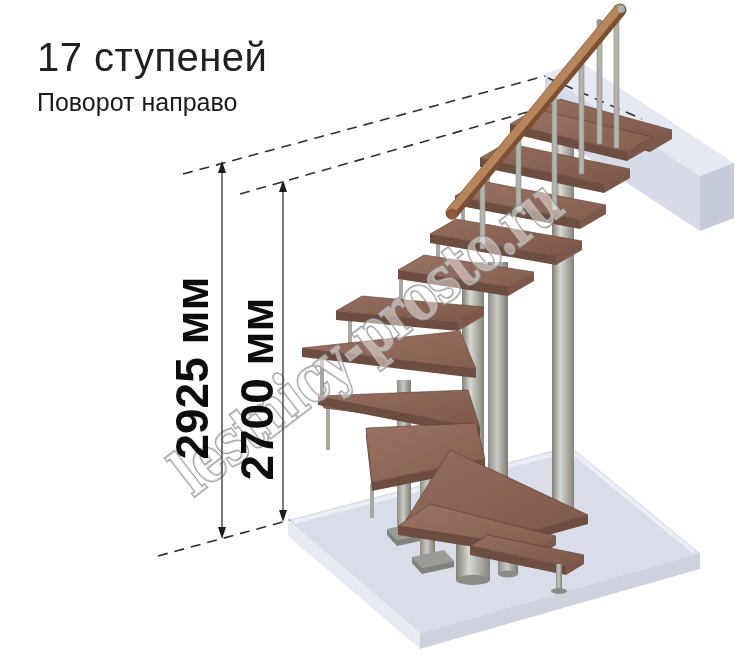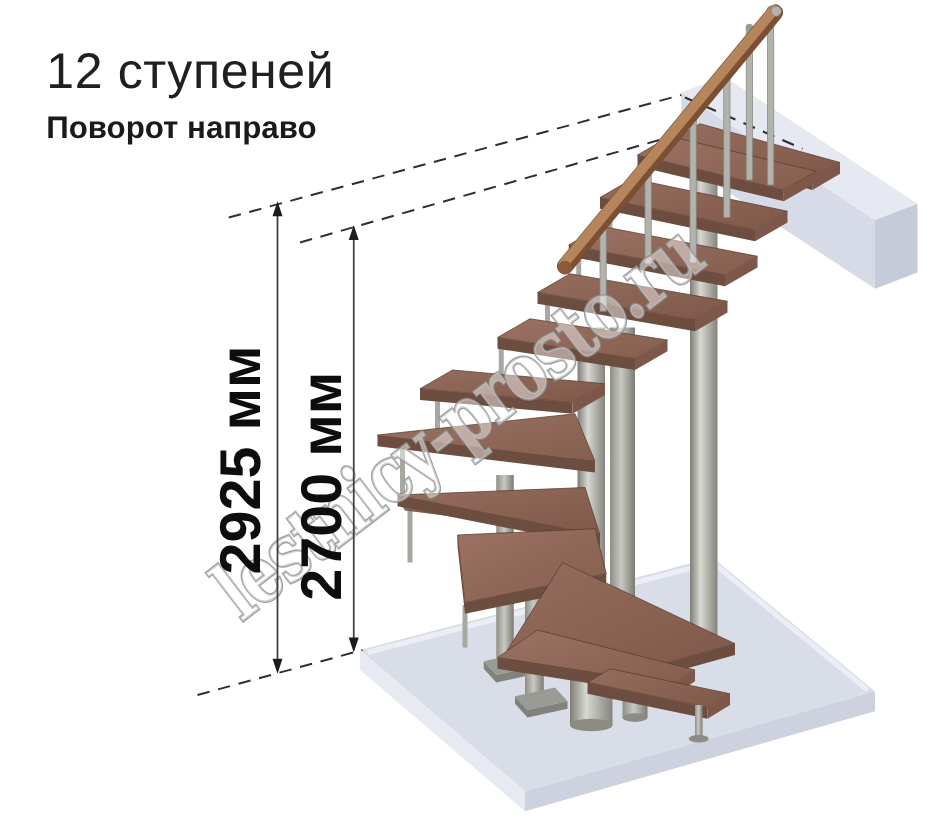--- a/index.html
+++ b/index.html
@@ -5,38 +5,38 @@
   html,body{margin:0;padding:0;background:#ffffff;}
   .canvas{
     position:relative;width:743px;height:655px;background:#ffffff;
     font-family:"Liberation Sans",sans-serif;overflow:hidden;
   }
   .title{
     position:absolute;left:37px;top:36px;font-size:40px;line-height:1.05;
     color:#202020;letter-spacing:0.5px;
   }
   .subtitle{
-    position:absolute;left:37px;top:88px;font-size:25px;color:#1a1a1a;font-weight:bold;
+    position:absolute;left:37px;top:88px;font-size:25px;color:#1a1a1a;
   }
   svg{position:absolute;left:0;top:0;}
   .dimlabel{
     font-family:"Liberation Sans",sans-serif;font-weight:bold;font-size:46px;fill:#0d0d0d;
   }
   .wm{
     font-family:"DejaVu Serif",serif;font-weight:bold;
     fill:rgba(255,255,255,0.52);stroke:#8f8f8f;stroke-width:2.2px;
     paint-order:stroke;letter-spacing:-2px;
   }
 </style>
 </head>
 <body>
 
 <div class="canvas">
 
-  <div class="title">12 ступеней</div>
+  <div class="title">17 ступеней</div>
   <div class="subtitle">Поворот направо</div>
 
   <svg width="743" height="655" viewBox="0 0 743 655">
     <defs>
       <linearGradient id="metalV" x1="0" y1="0" x2="1" y2="0">
         <stop offset="0" stop-color="#7e7e76"></stop>
           <stop offset="0.38" stop-color="#d8d8d2"></stop>
           <stop offset="1" stop-color="#84847c"></stop>
       </linearGradient>
       <linearGradient id="metalV2" x1="0" y1="0" x2="1" y2="0">

